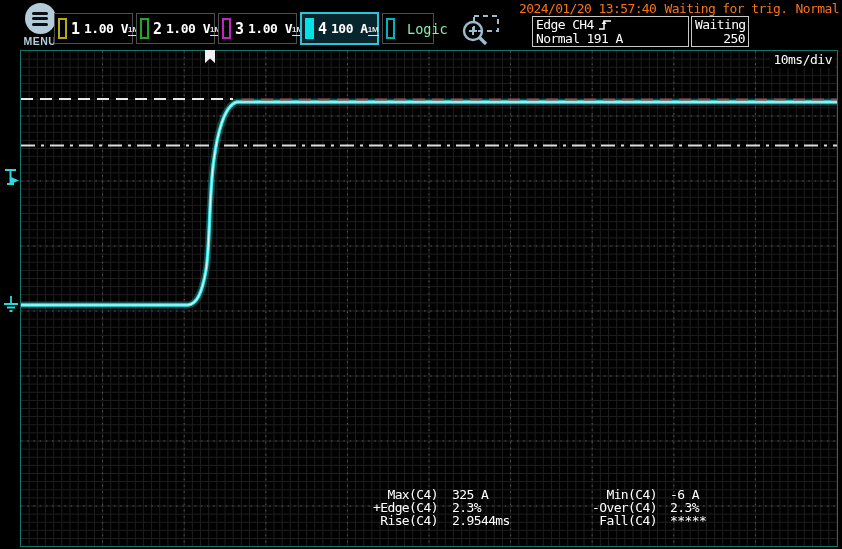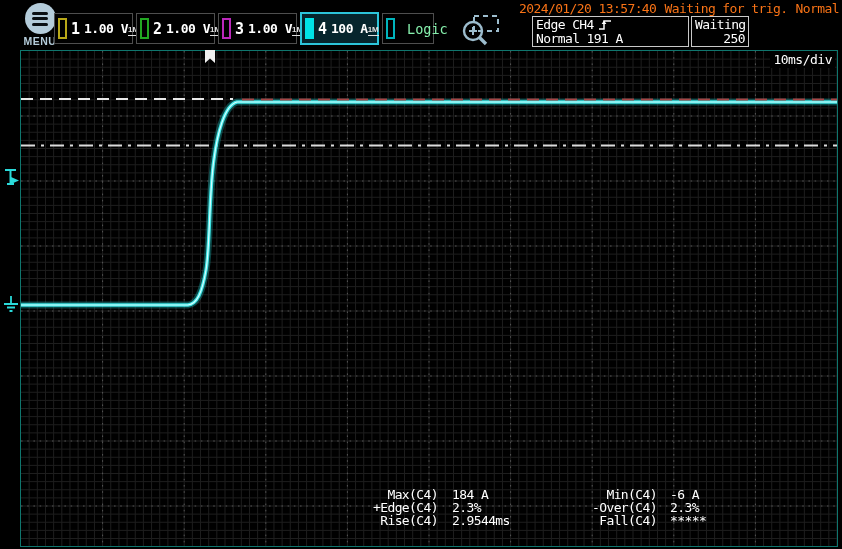--- a/index.html
+++ b/index.html
@@ -365,21 +365,21 @@
     <svg width="18" height="20" viewBox="0 0 18 20">
       <path d="M9 0 V7" stroke="#2adada" stroke-width="1.8"></path>
       <path d="M2 8 H16 M5 11.5 H13 M7.5 15 H10.5" stroke="#2adada" stroke-width="1.8"></path>
     </svg>
   </div>
 
 
   <div class="mgroup g2">
     <div class="mrow">
       <span class="mlab">Max(C4)</span>
-      <span class="mval">184 A</span>
+      <span class="mval">325 A</span>
     </div>
     <div class="mrow">
       <span class="mlab">+Edge(C4)</span>
       <span class="mval">2.3%</span>
     </div>
     <div class="mrow">
       <span class="mlab">Rise(C4)</span>
       <span class="mval">2.9544ms</span>
     </div>
   </div>

